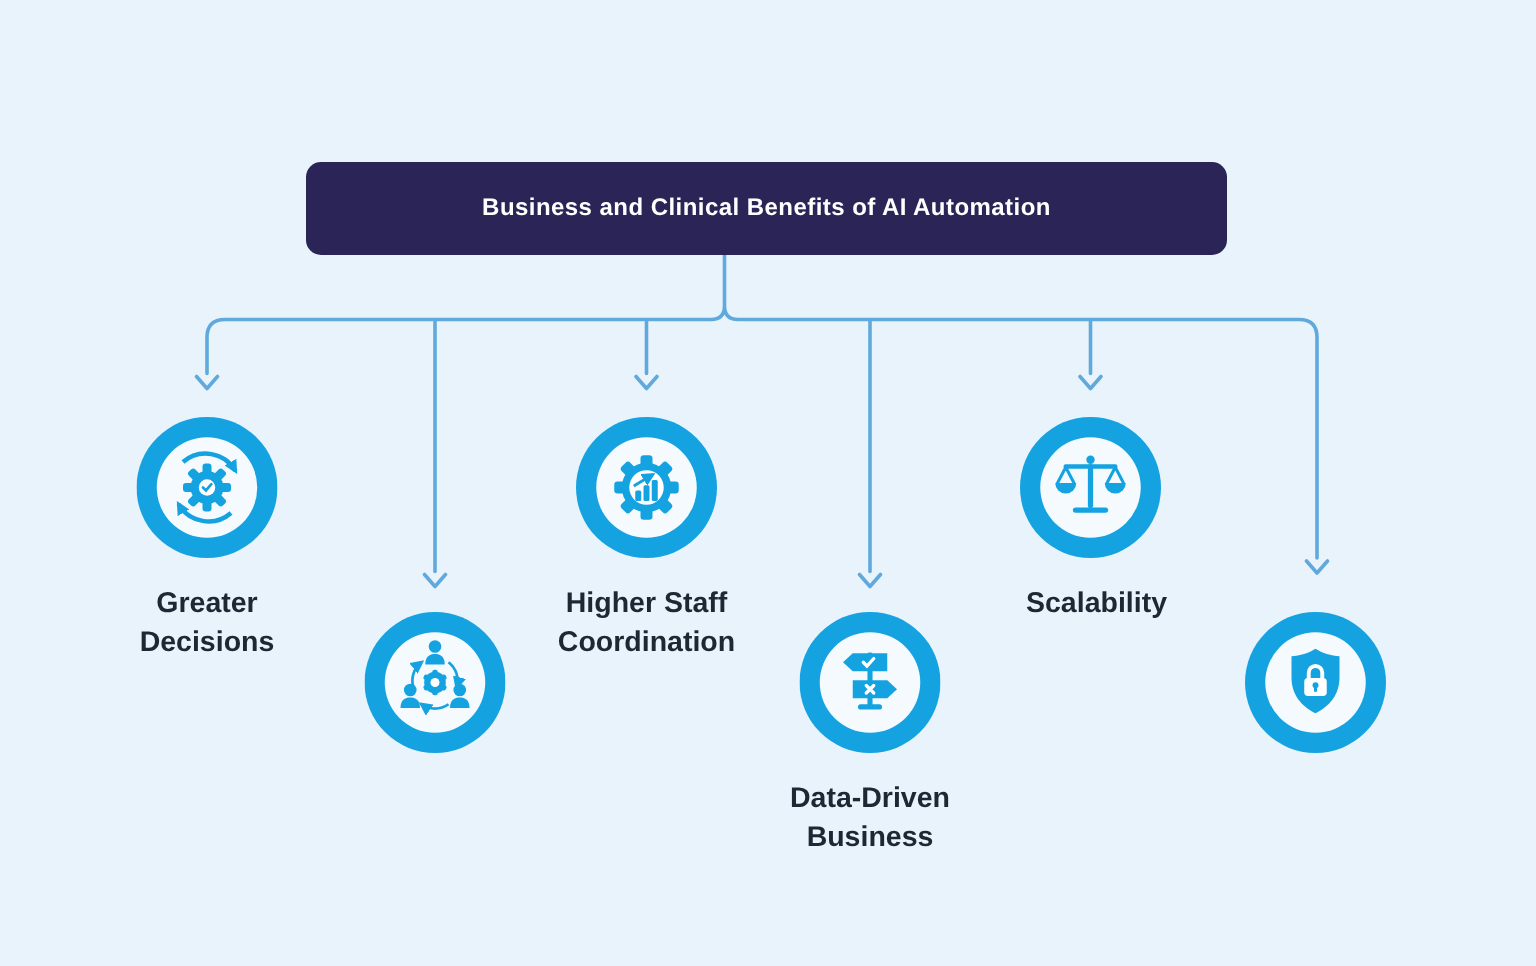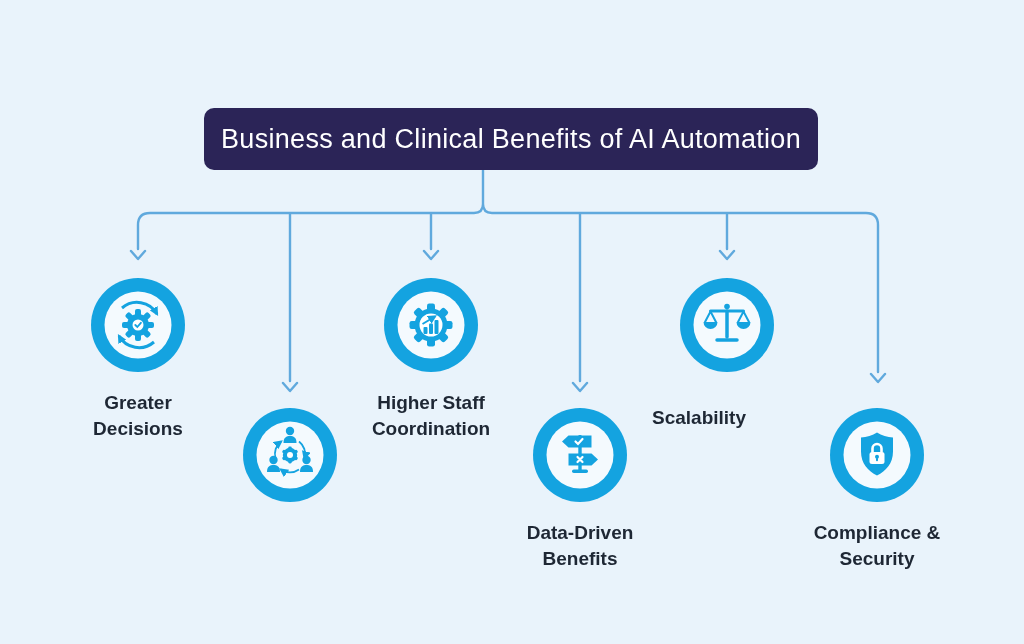--- a/index.html
+++ b/index.html
@@ -7,21 +7,21 @@
     --connector:#60a9dd; --node-ring:#14a3e0; --node-inner:#f4fafe;
     --label-text:#1e2734;
   }
   html,body{margin:0;padding:0;}
   body{background:var(--bg);font-family:"Liberation Sans","DejaVu Sans",sans-serif;}
   .canvas{position:relative;width:1024px;height:644px;background:var(--bg);overflow:hidden;}
   .connector-svg{position:absolute;left:0;top:0;width:1024px;height:644px;pointer-events:none;}
   .connector-svg path.line{stroke:var(--connector);stroke-width:2.4;fill:none;stroke-linecap:round;stroke-linejoin:round;}
   .title-box{position:absolute;left:204px;top:108px;width:614px;height:62px;background:var(--title-bg);
     border-radius:10px;display:flex;align-items:center;justify-content:center;}
-  .title-box span{color:var(--title-text);font-size:27px;font-weight:400;letter-spacing:.3px;white-space:nowrap;}
+  .title-box span{color:var(--title-text);font-size:16px;font-weight:700;letter-spacing:.3px;white-space:nowrap;}
   .node-circle{position:absolute;width:94px;height:94px;}
   .node-circle svg{display:block;width:94px;height:94px;}
   .ring{fill:var(--node-ring);}
   .inner{fill:var(--node-inner);}
   .g{fill:var(--node-ring);}
   .gs{stroke:var(--node-ring);fill:none;}
   .ws{stroke:#ffffff;fill:none;}
   .wf{fill:#ffffff;}
   .node-label{position:absolute;text-align:center;color:var(--label-text);
     font-size:19px;line-height:26px;font-weight:700;}
@@ -141,45 +141,44 @@
       <g class="g">
         <rect x="45.3" y="27" width="3.4" height="36" rx="1"></rect>
         <rect x="39" y="61.5" width="16" height="3.5" rx="1.75"></rect>
         <polygon points="29,33.5 35.5,27.5 58.5,27.5 58.5,39.5 35.5,39.5"></polygon>
         <polygon points="65,51.5 58.5,45.5 35.5,45.5 35.5,57.5 58.5,57.5"></polygon>
       </g>
       <path class="ws" d="M42.5 33.5 l2.5 2.5 l4.5 -5" stroke-width="2.2" stroke-linecap="round"></path>
       <path class="ws" d="M44.5 49 L49.5 54 M49.5 49 L44.5 54" stroke-width="2.2" stroke-linecap="round"></path>
     </svg>
   </div>
-  <div class="node-label" style="left:495px;top:520px;width:170px;">Data-Driven Benefits</div>
+  <div class="node-label" style="left:495px;top:520px;width:170px;">Data-Driven Business</div>
 
   <div class="node-circle" style="left:680px;top:278px;">
     <svg viewBox="0 0 94 94">
       <circle class="ring" cx="47" cy="47" r="47"></circle>
       <circle class="inner" cx="47" cy="47" r="33.5"></circle>
       <circle class="g" cx="47" cy="28.5" r="2.8"></circle>
       <path class="gs" d="M30.5 33 H63.5" stroke-width="3" stroke-linecap="round"></path>
       <path class="gs" d="M47 33 V59" stroke-width="3.5" stroke-linecap="round"></path>
       <path class="gs" d="M37 62 H57" stroke-width="3.5" stroke-linecap="round"></path>
       <path class="gs" d="M30.5 33.5 L25 44 M30.5 33.5 L36 44" stroke-width="2" stroke-linecap="round"></path>
       <path class="g" d="M23.5 44 A7 7 0 0 0 37.5 44 Z"></path>
       <path class="gs" d="M63.5 33.5 L58 44 M63.5 33.5 L69 44" stroke-width="2" stroke-linecap="round"></path>
       <path class="g" d="M56.5 44 A7 7 0 0 0 70.5 44 Z"></path>
     </svg>
   </div>
-  <div class="node-label" style="left:614px;top:390px;width:170px;margin-top:15px;">Scalability</div>
+  <div class="node-label" style="left:646px;top:390px;width:170px;">Scalability</div>
 
   <div class="node-circle" style="left:830px;top:408px;">
     <svg viewBox="0 0 94 94">
       <circle class="ring" cx="47" cy="47" r="47"></circle>
       <circle class="inner" cx="47" cy="47" r="33.5"></circle>
       <path class="g" d="M47 24.5 C51.5 27.5 57.5 29 63 29.5 L63 43.5 C63 55.5 56 63 47 67.5
                          C38 63 31 55.5 31 43.5 L31 29.5 C36.5 29 42.5 27.5 47 24.5 Z"></path>
       <path class="ws" d="M42.5 44.5 V40.5 A4.5 4.5 0 0 1 51.5 40.5 V44.5" stroke-width="2.6"></path>
       <rect class="wf" x="39.5" y="44" width="15" height="12" rx="2.5"></rect>
       <circle class="g" cx="47" cy="48.8" r="2"></circle>
       <rect class="g" x="46" y="49.5" width="2" height="3.8" rx="1"></rect>
     </svg>
   </div>
-  <div class="node-label" style="left:782px;top:520px;width:190px;">Compliance &amp; Security</div>
 
 </div>
 
 </body></html>

